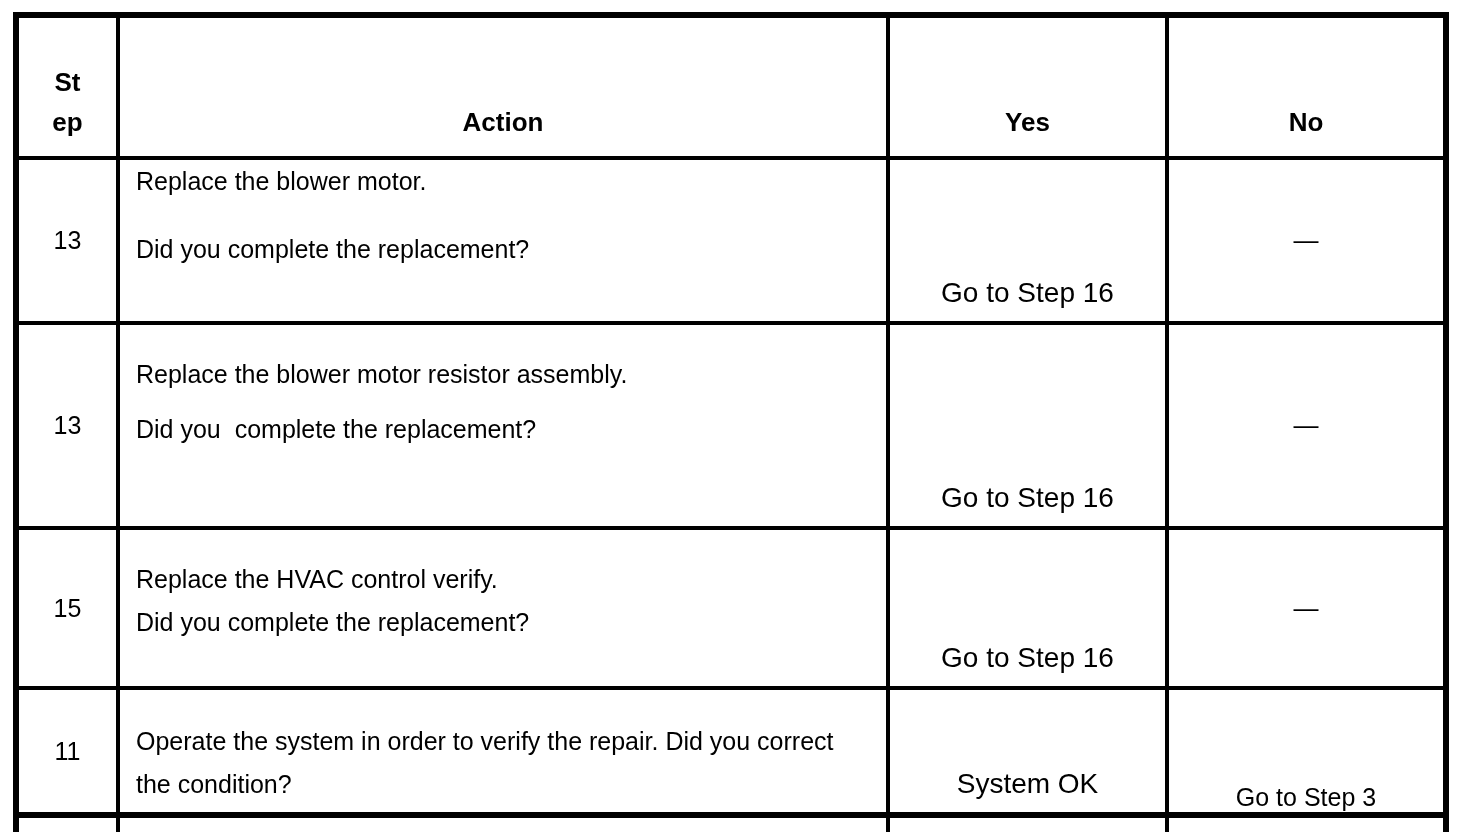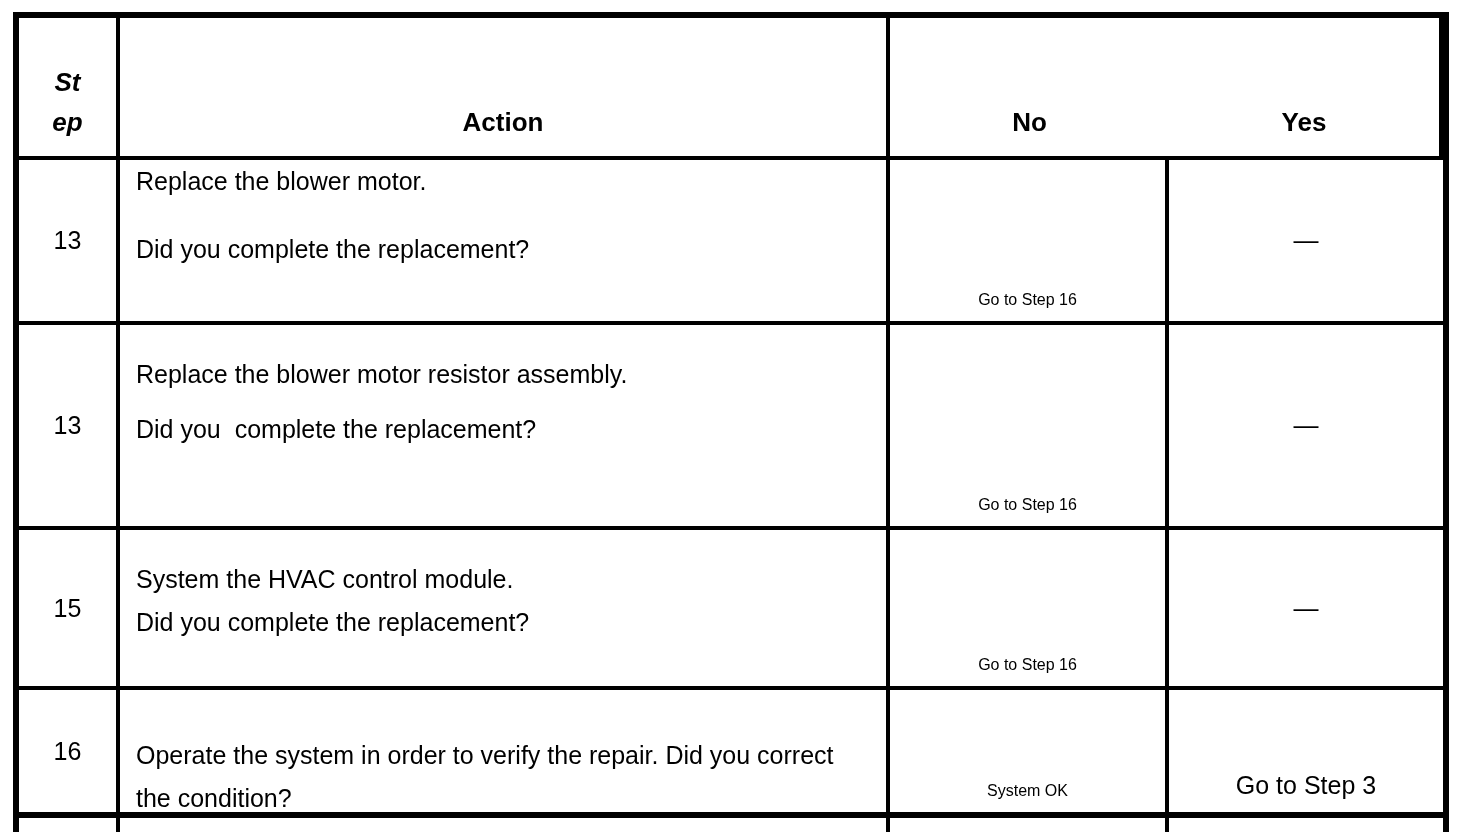--- a/index.html
+++ b/index.html
@@ -44,60 +44,59 @@
     display: flex;
     flex-direction: column;
     justify-content: flex-end;
     align-items: center;
     padding-bottom: 14px;
     font-weight: bold;
     font-size: 26px;
     line-height: 40px;
     text-align: center;
   }
-  .hcell.step-h { white-space: pre-line; font-style: italic; }
+  .hcell.step-h { white-space: pre-line; }
 
   .step-cell {
     display: flex;
     justify-content: center;
     align-items: center;
     font-size: 25px;
   }
   .action-cell {
     padding-left: 16px;
     padding-right: 12px;
     font-size: 25px;
     line-height: 43px;
   }
   .action-cell .line { white-space: pre-wrap; }
   .pt-18 { }
   .pt-22 { padding-top: 28px; }
-  .pt-30 { padding-top: 44px; }
+  .pt-30 { padding-top: 30px; }
   .gap-lg { margin-top: 25px; }
   .gap-sm { margin-top: 12px; }
 
   .yes-cell {
     display: flex;
     flex-direction: column;
     justify-content: flex-end;
     align-items: center;
     padding-bottom: 12px;
-    font-size: 16px;
+    font-size: 28px;
     text-align: center;
   }
   .no-cell {
     display: flex;
     justify-content: center;
     align-items: center;
     font-size: 25px;
     text-align: center;
   }
   .no-cell.bottom {
     align-items: flex-end;
-    padding-bottom: 12px;
   }
 
   
   .stub {
     position: absolute;
     top: 818px;
     height: 14px;
     background: #000;
   }
   .stub.s1 { left: 13px;   width: 6px; }
@@ -109,48 +108,48 @@
 </head>
 <body>
 
 <div class="page">
 
   <div class="tbl">
 
     <div class="c hcell step-h">St
 ep</div>
     <div class="c hcell">Action</div>
+    <div class="c hcell">Yes</div>
     <div class="c hcell last-col">No</div>
-    <div class="c hcell">Yes</div>
 
     <div class="c step-cell">13</div>
     <div class="c action-cell pt-18">
       <div class="line">Replace the blower motor.</div>
       <div class="line gap-lg">Did you complete the replacement?</div>
     </div>
     <div class="c yes-cell">Go to Step 16</div>
     <div class="c no-cell last-col">—</div>
 
     <div class="c step-cell">13</div>
     <div class="c action-cell pt-22">
       <div class="line">Replace the blower motor resistor assembly.</div>
       <div class="line gap-sm">Did you  complete the replacement?</div>
     </div>
     <div class="c yes-cell">Go to Step 16</div>
     <div class="c no-cell last-col">—</div>
 
     <div class="c step-cell">15</div>
     <div class="c action-cell pt-22">
-      <div class="line">System the HVAC control module.</div>
+      <div class="line">Replace the HVAC control verify.</div>
       <div class="line">Did you complete the replacement?</div>
     </div>
     <div class="c yes-cell">Go to Step 16</div>
     <div class="c no-cell last-col">—</div>
 
-    <div class="c step-cell last-row">16</div>
+    <div class="c step-cell last-row">11</div>
     <div class="c action-cell pt-30 last-row">
       <div class="line">Operate the system in order to verify the repair. Did you correct the condition?</div>
     </div>
     <div class="c yes-cell last-row">System OK</div>
     <div class="c no-cell bottom last-col last-row">Go to Step 3</div>
 
   </div>
 
   <div class="stub s1"></div>
   <div class="stub s2"></div>

